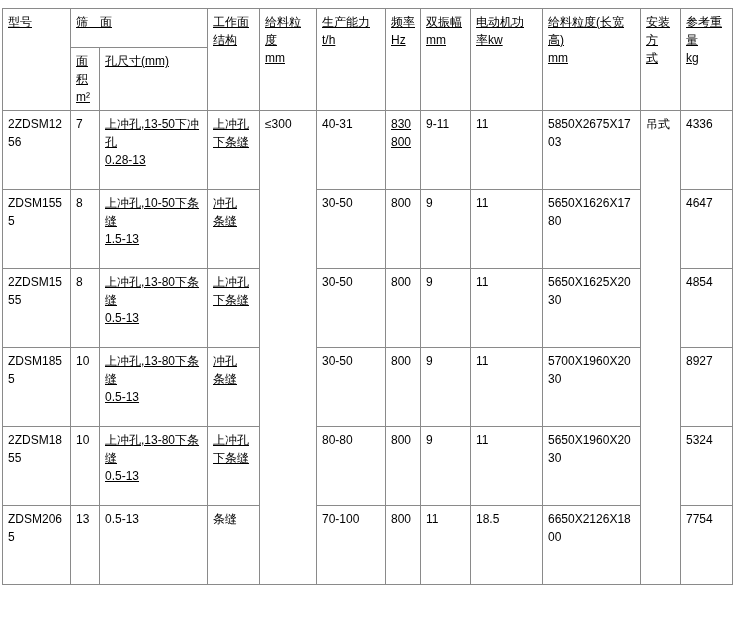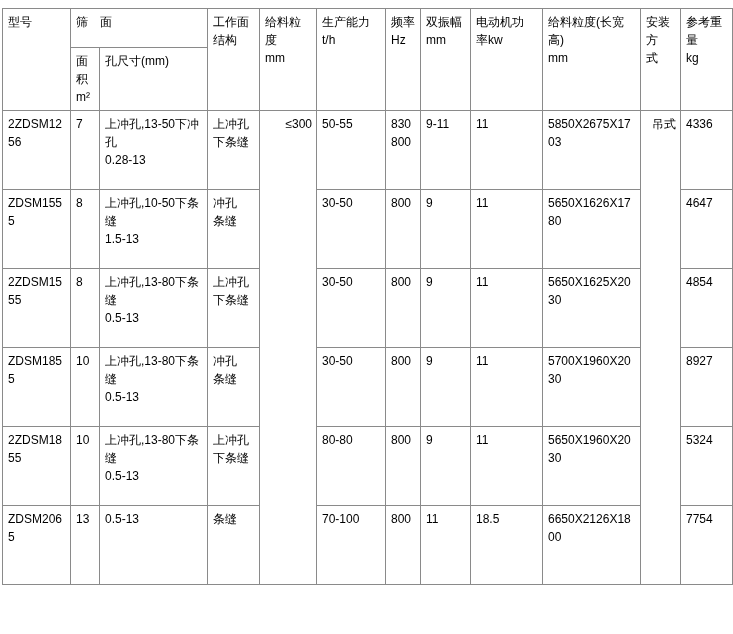--- a/index.html
+++ b/index.html
@@ -31,24 +31,24 @@
   }
   td.hdr {
     font-weight: normal;
     vertical-align: top;
   }
   .hdr-top {
     height: 30px;
   }
   .cell-line {
     display: block;
+    text-decoration: underline;
   }
   .mid {
     vertical-align: middle;
-    text-align: right;
   }
   .vcenter {
     vertical-align: middle;
     margin-left: 46px;
   }
   .body-row td {
     height: 70px;
   }
   .sieve-label {
     padding-left: 6px;
@@ -134,21 +134,21 @@
     <td class="vcenter">7</td>
     <td class="vcenter">
       <span class="cell-line">上冲孔,13-50下冲孔</span>
       <span class="cell-line">0.28-13</span>
     </td>
     <td class="vcenter">
       <span class="cell-line">上冲孔</span>
       <span class="cell-line">下条缝</span>
     </td>
     <td class="mid" rowspan="6">≤300</td>
-    <td class="vcenter">50-55</td>
+    <td class="vcenter">40-31</td>
     <td class="vcenter">
       <span class="cell-line">830</span>
       <span class="cell-line">800</span>
     </td>
     <td class="vcenter">9-11</td>
     <td class="vcenter">11</td>
     <td class="vcenter">5850X2675X1703</td>
     <td class="mid" rowspan="6">吊式</td>
     <td class="vcenter">4336</td>
   </tr>

